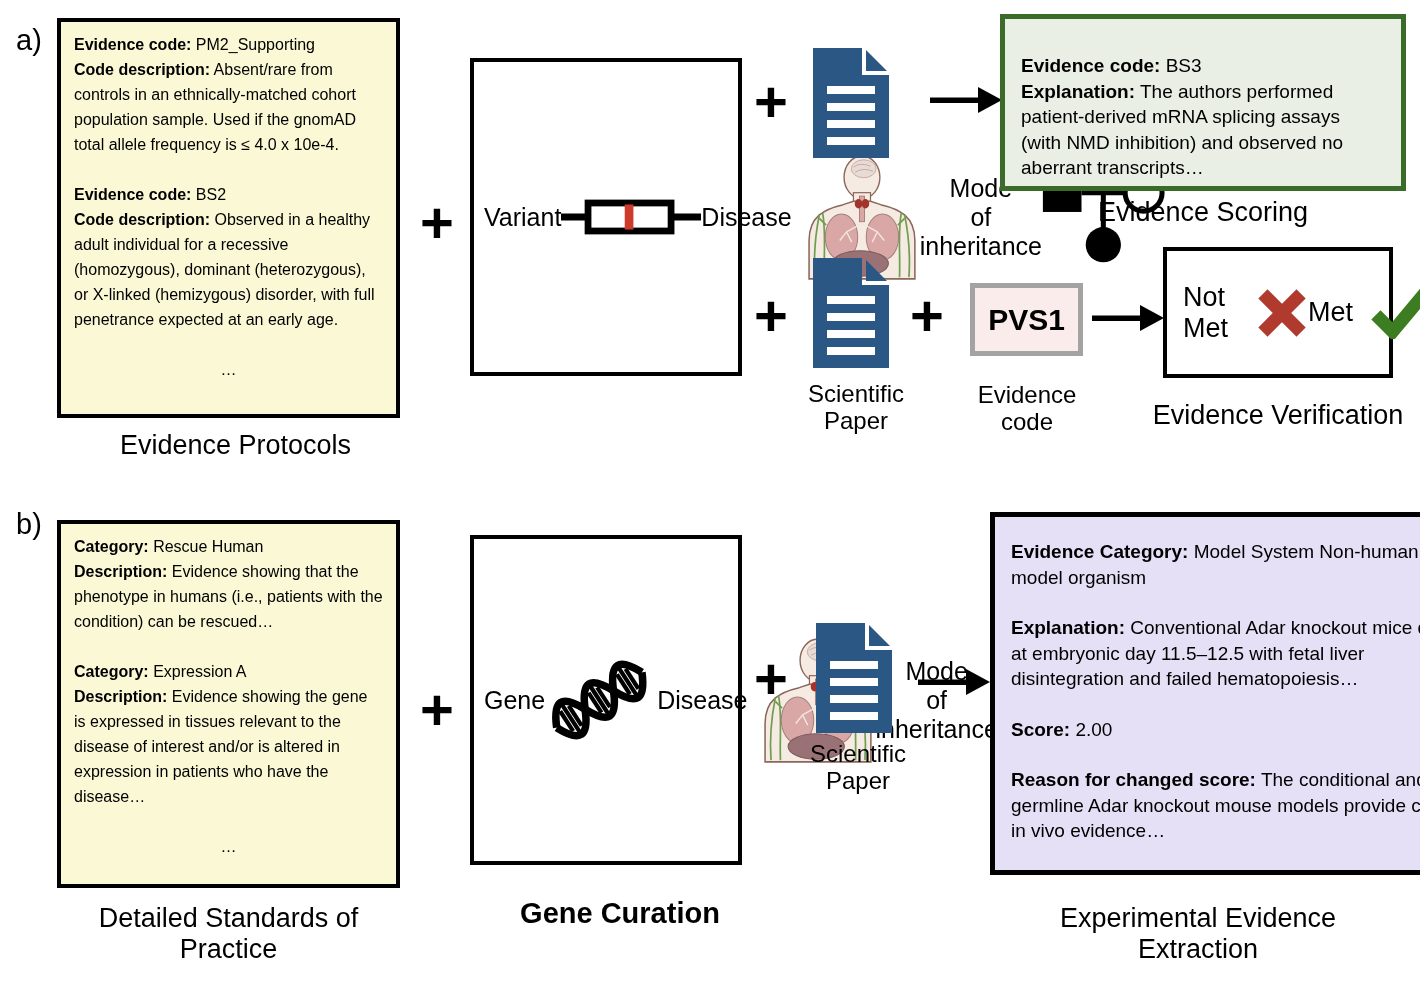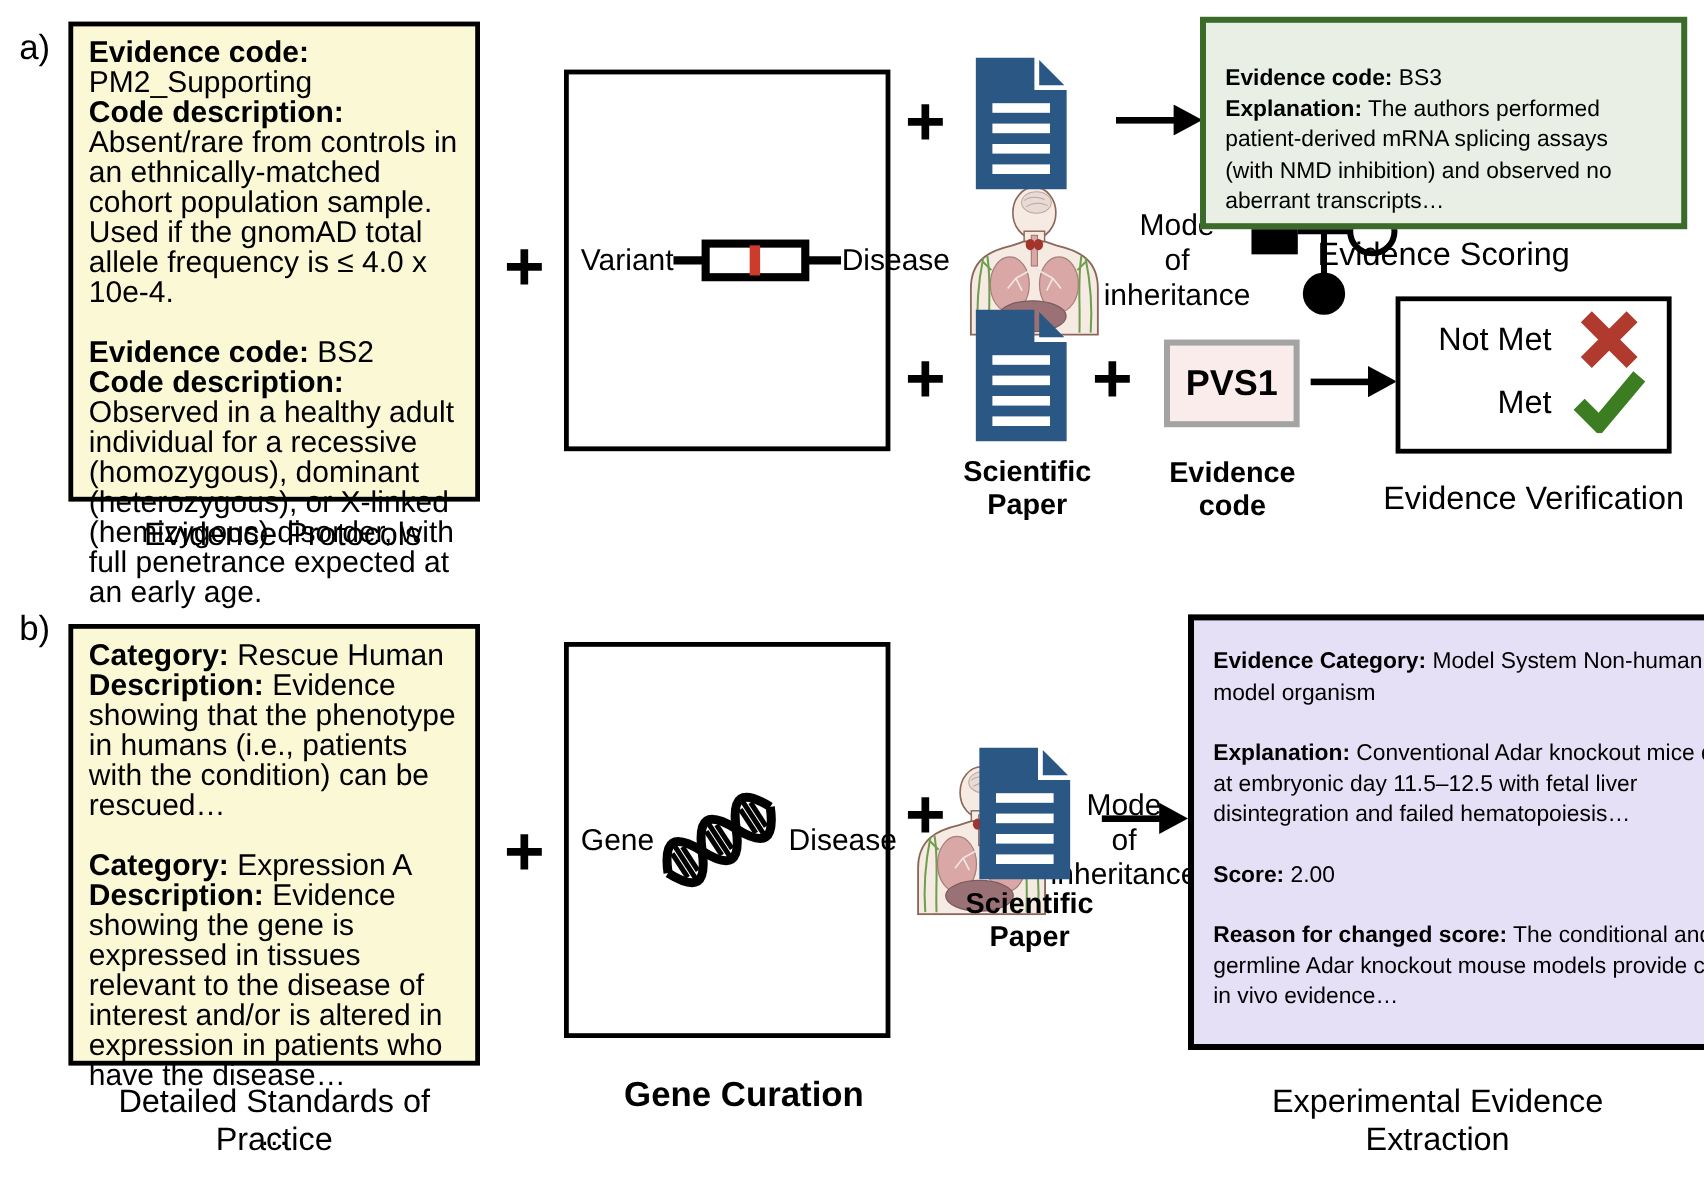--- a/index.html
+++ b/index.html
@@ -1,44 +1,44 @@
 <!DOCTYPE html>
 <html><head>
 <meta charset="utf-8">
 <style>
   html,body{margin:0;padding:0;background:#fff;}
   .stage{position:relative;width:1420px;height:982px;background:#fff;overflow:hidden;
          font-family:"Liberation Sans",sans-serif;color:#000;}
   .abs{position:absolute;}
   .section-label{font-size:29px;}
   .note-box{box-sizing:border-box;border:4px solid #000;background:#FAF8D5;
-            padding:10px 13px;font-size:25px;line-height:25px;}
+            padding:10px 13px;font-size:16px;line-height:25px;}
   .note-box p{margin:0 0 25px 0;}
   .note-box p:last-child{margin:0;}
   .ellipsis-line{text-align:center;}
   .caption{text-align:center;font-size:27px;line-height:31px;white-space:pre-line;}
-  .caption.small{font-size:24px;line-height:27px;font-weight:bold;}
+  .caption.small{font-size:24px;line-height:27px;}
   .caption.bold{font-weight:700;font-size:29px;}
   .plus{width:64px;text-align:center;font-size:58px;font-weight:700;line-height:60px;}
   .curation-box{box-sizing:border-box;border:4px solid #000;background:#fff;
                 padding:8px 10px;display:flex;flex-direction:row;justify-content:space-between;}
   .c-row{display:flex;align-items:center;justify-content:space-between;}
   .c-label{font-size:25px;line-height:29px;text-align:center;white-space:pre-line;flex-shrink:0;}
   .scoring-box{box-sizing:border-box;border:5px solid #3A6B28;background:#E9EFE5;
                padding:34px 16px;font-size:19px;line-height:25.5px;}
   .scoring-box p{margin:0;}
   .extract-box{box-sizing:border-box;border:5px solid #000;background:#E6E0F7;
                padding:22px 16px;font-size:19px;line-height:25.5px;}
   .extract-box p{margin:0 0 25px 0;}
   .extract-box p:last-child{margin:0;}
   .pvs1-box{box-sizing:border-box;border:5px solid #a3a3a3;background:#F9ECEA;
             display:flex;align-items:center;justify-content:center;
             font-size:30px;font-weight:700;}
   .verify-box{box-sizing:border-box;border:4px solid #000;background:#fff;
-              display:flex;flex-direction:column;justify-content:flex-start;
+              display:flex;flex-direction:row;justify-content:space-between;
               padding:6px 16px;}
   .v-row{display:flex;align-items:center;justify-content:flex-end;gap:16px;font-size:27px;}
   .v-icon{width:64px;display:flex;align-items:center;justify-content:center;}
   svg{display:block;}
   .hidden-defs{position:absolute;width:0;height:0;overflow:hidden;}
 </style>
 </head>
 <body>
 
 <svg class="hidden-defs" aria-hidden="true">

